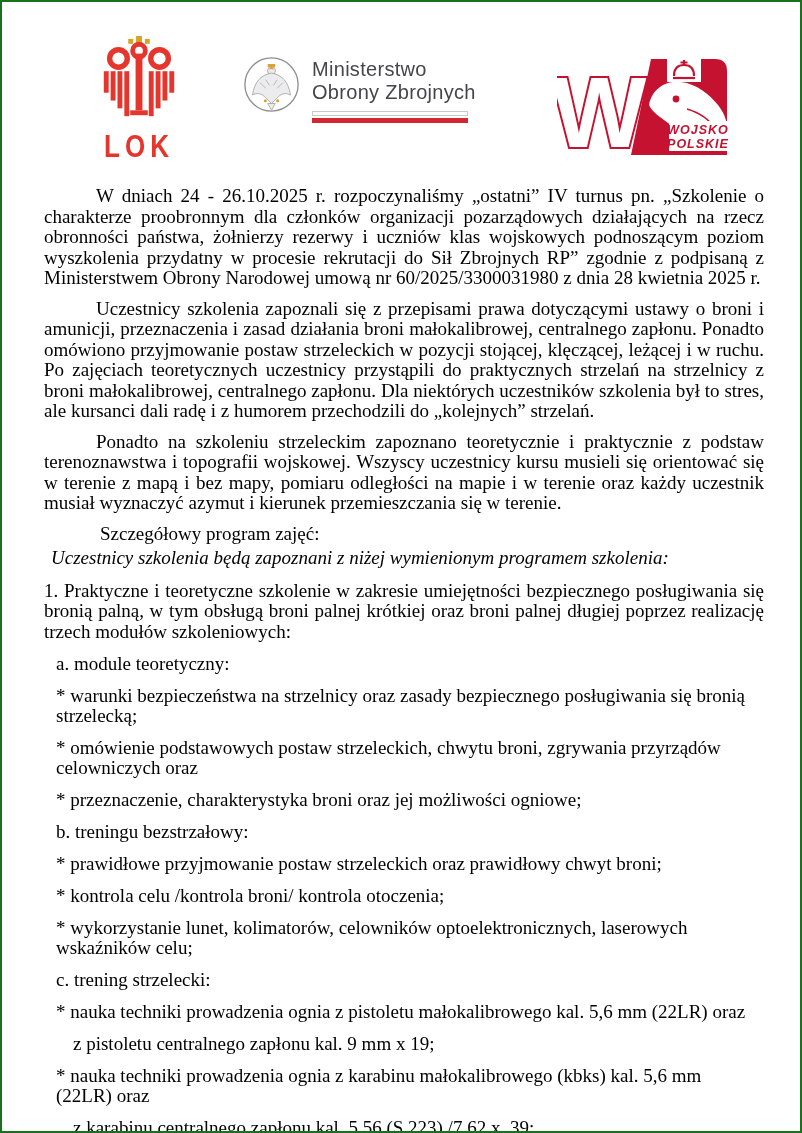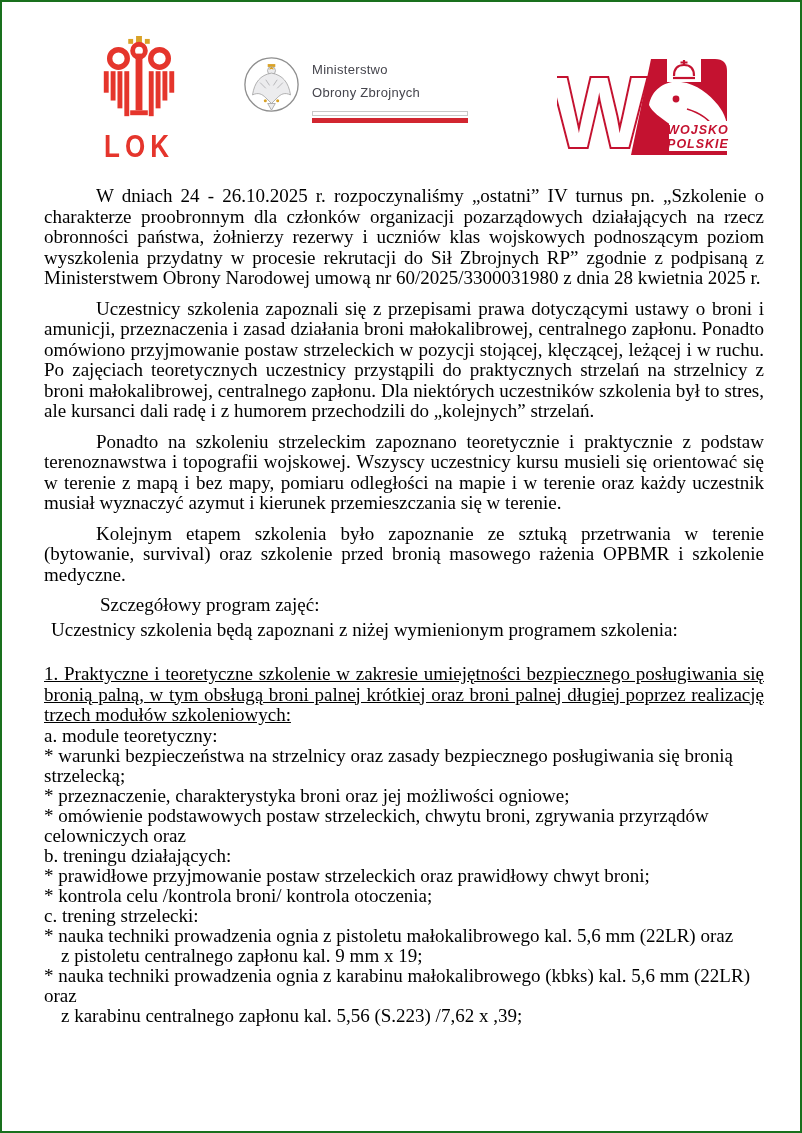--- a/index.html
+++ b/index.html
@@ -18,40 +18,40 @@
   .lok-word {
     margin-top:1px; font-family:"Liberation Sans", sans-serif; font-weight:700;
     font-size:26px; letter-spacing:5px; color:#e5352c;
     transform:scaleY(1.18); transform-origin:top center;
   }
 
   .logo-mon { position:absolute; left:243px; top:56px; display:flex; align-items:flex-start; }
   .mon-emblem { width:57px; height:57px; }
   .mon-right { margin-left:12px; padding-top:2px; }
   .mon-line {
-    font-family:"Liberation Sans", sans-serif; font-size:13px; line-height:23px;
+    font-family:"Liberation Sans", sans-serif; font-size:20px; line-height:23px;
     color:#45454d; letter-spacing:0.3px; white-space:nowrap;
   }
   .mon-stripes { margin-top:7px; width:156px; }
   .stripe-white { height:3px; background:#ffffff; border:1px solid #c9c9c9; }
   .stripe-red   { height:5px; background:#d22630; margin-top:2px; }
 
   .logo-wp { position:absolute; left:557px; top:57px; width:172px; height:101px; }
 
   
   .doc {
     position:absolute; left:44px; top:186px; width:720px;
     font-size:19px; line-height:20.5px;
   }
   .para { margin:0 0 10px 0; text-align:justify; text-indent:52px; }
   .line { margin:4px; }
   .heading-line { text-indent:52px; }
-  .intro-line { padding-left:3px; }
-  .item-lead { margin:24px 0 0 0; text-align:justify; text-indent:0;text-decoration:underline; }
-  .pline { margin:0; line-height:20px; }
+  .intro-line { padding-left:3px;font-style:italic; }
+  .item-lead { margin:12px 0 0 0; text-align:justify; text-indent:0; }
+  .pline { margin:12px; line-height:20px; }
   .pline.cont { padding-left:17px; }
 </style>
 </head>
 <body>
 
 <div class="page-border"></div>
 
 <div class="logo-lok">
   <svg width="98" height="88" viewBox="0 0 100 90">
 
@@ -126,31 +126,31 @@
     <rect x="112" y="64" width="58" height="30" fill="#ffffff"></rect>
     <text x="141" y="77" text-anchor="middle" font-family="Liberation Sans, sans-serif" font-weight="bold" font-style="italic" font-size="12.5" fill="#c41230" letter-spacing="1">WOJSKO</text>
     <text x="141" y="91" text-anchor="middle" font-family="Liberation Sans, sans-serif" font-weight="bold" font-style="italic" font-size="12.5" fill="#c41230" letter-spacing="1">POLSKIE</text>
   </svg>
 </div>
 
 <main class="doc">
   <p class="para">W dniach 24 - 26.10.2025 r. rozpoczynaliśmy „ostatni” IV turnus pn. „Szkolenie o charakterze proobronnym dla członków organizacji pozarządowych działających na rzecz obronności państwa, żołnierzy rezerwy i uczniów klas wojskowych podnoszącym poziom wyszkolenia przydatny w procesie rekrutacji do Sił Zbrojnych RP” zgodnie z podpisaną z Ministerstwem Obrony Narodowej umową nr 60/2025/3300031980 z dnia 28 kwietnia 2025 r.</p>
   <p class="para">Uczestnicy szkolenia zapoznali się z przepisami prawa dotyczącymi ustawy o broni i amunicji, przeznaczenia i zasad działania broni małokalibrowej, centralnego zapłonu. Ponadto omówiono przyjmowanie postaw strzeleckich w pozycji stojącej, klęczącej, leżącej i w ruchu. Po zajęciach teoretycznych uczestnicy przystąpili do praktycznych strzelań na strzelnicy z broni małokalibrowej, centralnego zapłonu. Dla niektórych uczestników szkolenia był to stres, ale kursanci dali radę i z humorem przechodzili do „kolejnych” strzelań.</p>
   <p class="para">Ponadto na szkoleniu strzeleckim zapoznano teoretycznie i praktycznie z podstaw terenoznawstwa i topografii wojskowej. Wszyscy uczestnicy kursu musieli się orientować się w terenie z mapą i bez mapy, pomiaru odległości na mapie i w terenie oraz każdy uczestnik musiał wyznaczyć azymut i kierunek przemieszczania się w terenie.</p>
-  <p class="para">Kolejnym etapem szkolenia było zapoznanie ze sztuką przetrwania w terenie (bytowanie, survival) oraz szkolenie przed bronią masowego rażenia OPBMR i szkolenie medyczne.</p>
   <p class="line heading-line">Szczegółowy program zajęć:</p>
   <p class="line intro-line">Uczestnicy szkolenia będą zapoznani z niżej wymienionym programem szkolenia:</p>
   <p class="para item-lead">1. Praktyczne i teoretyczne szkolenie w zakresie umiejętności bezpiecznego posługiwania się bronią palną, w tym obsługą broni palnej krótkiej oraz broni palnej długiej poprzez realizację trzech modułów szkoleniowych:</p>
   <div id="program-lines">
       <div class="pline">a. module teoretyczny:</div>
       <div class="pline">* warunki bezpieczeństwa na strzelnicy oraz zasady bezpiecznego posługiwania się bronią strzelecką;</div>
+      <div class="pline">* omówienie podstawowych postaw strzeleckich, chwytu broni, zgrywania przyrządów celowniczych oraz</div>
       <div class="pline">* przeznaczenie, charakterystyka broni oraz jej możliwości ogniowe;</div>
-      <div class="pline">* omówienie podstawowych postaw strzeleckich, chwytu broni, zgrywania przyrządów celowniczych oraz</div>
-      <div class="pline">b. treningu działających:</div>
+      <div class="pline">b. treningu bezstrzałowy:</div>
       <div class="pline">* prawidłowe przyjmowanie postaw strzeleckich oraz prawidłowy chwyt broni;</div>
       <div class="pline">* kontrola celu /kontrola broni/ kontrola otoczenia;</div>
+      <div class="pline">* wykorzystanie lunet, kolimatorów, celowników optoelektronicznych, laserowych wskaźników celu;</div>
       <div class="pline">c. trening strzelecki:</div>
       <div class="pline">* nauka techniki prowadzenia ognia z pistoletu małokalibrowego kal. 5,6 mm (22LR) oraz</div>
       <div class="pline cont">z pistoletu centralnego zapłonu kal. 9 mm x 19;</div>
       <div class="pline">* nauka techniki prowadzenia ognia z karabinu małokalibrowego (kbks) kal. 5,6 mm (22LR) oraz</div>
       <div class="pline cont">z karabinu centralnego zapłonu kal. 5,56 (S.223) /7,62 x ,39;</div>
     </div>
 </main>
 
 </body></html>

